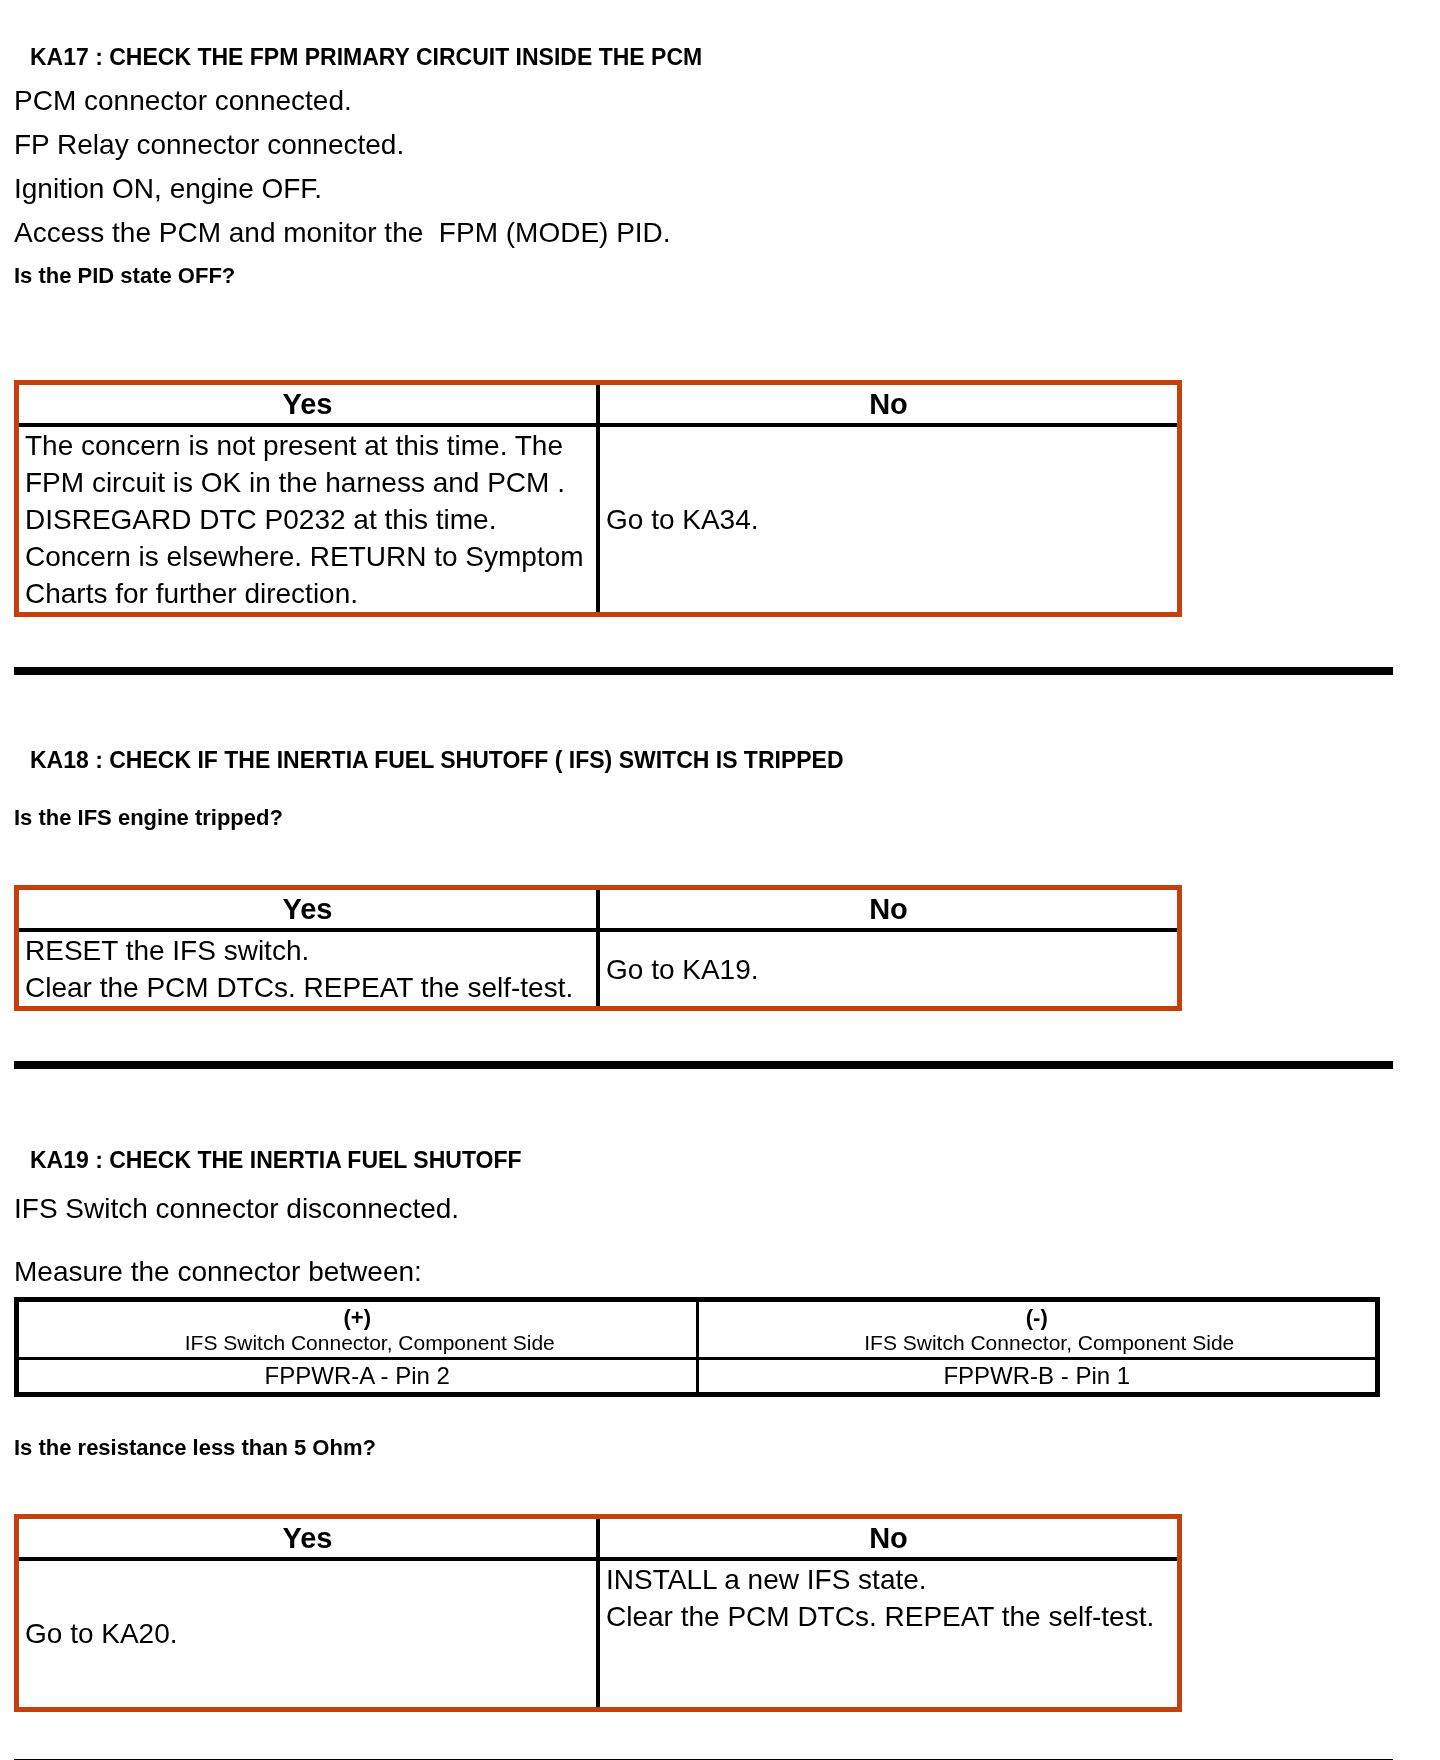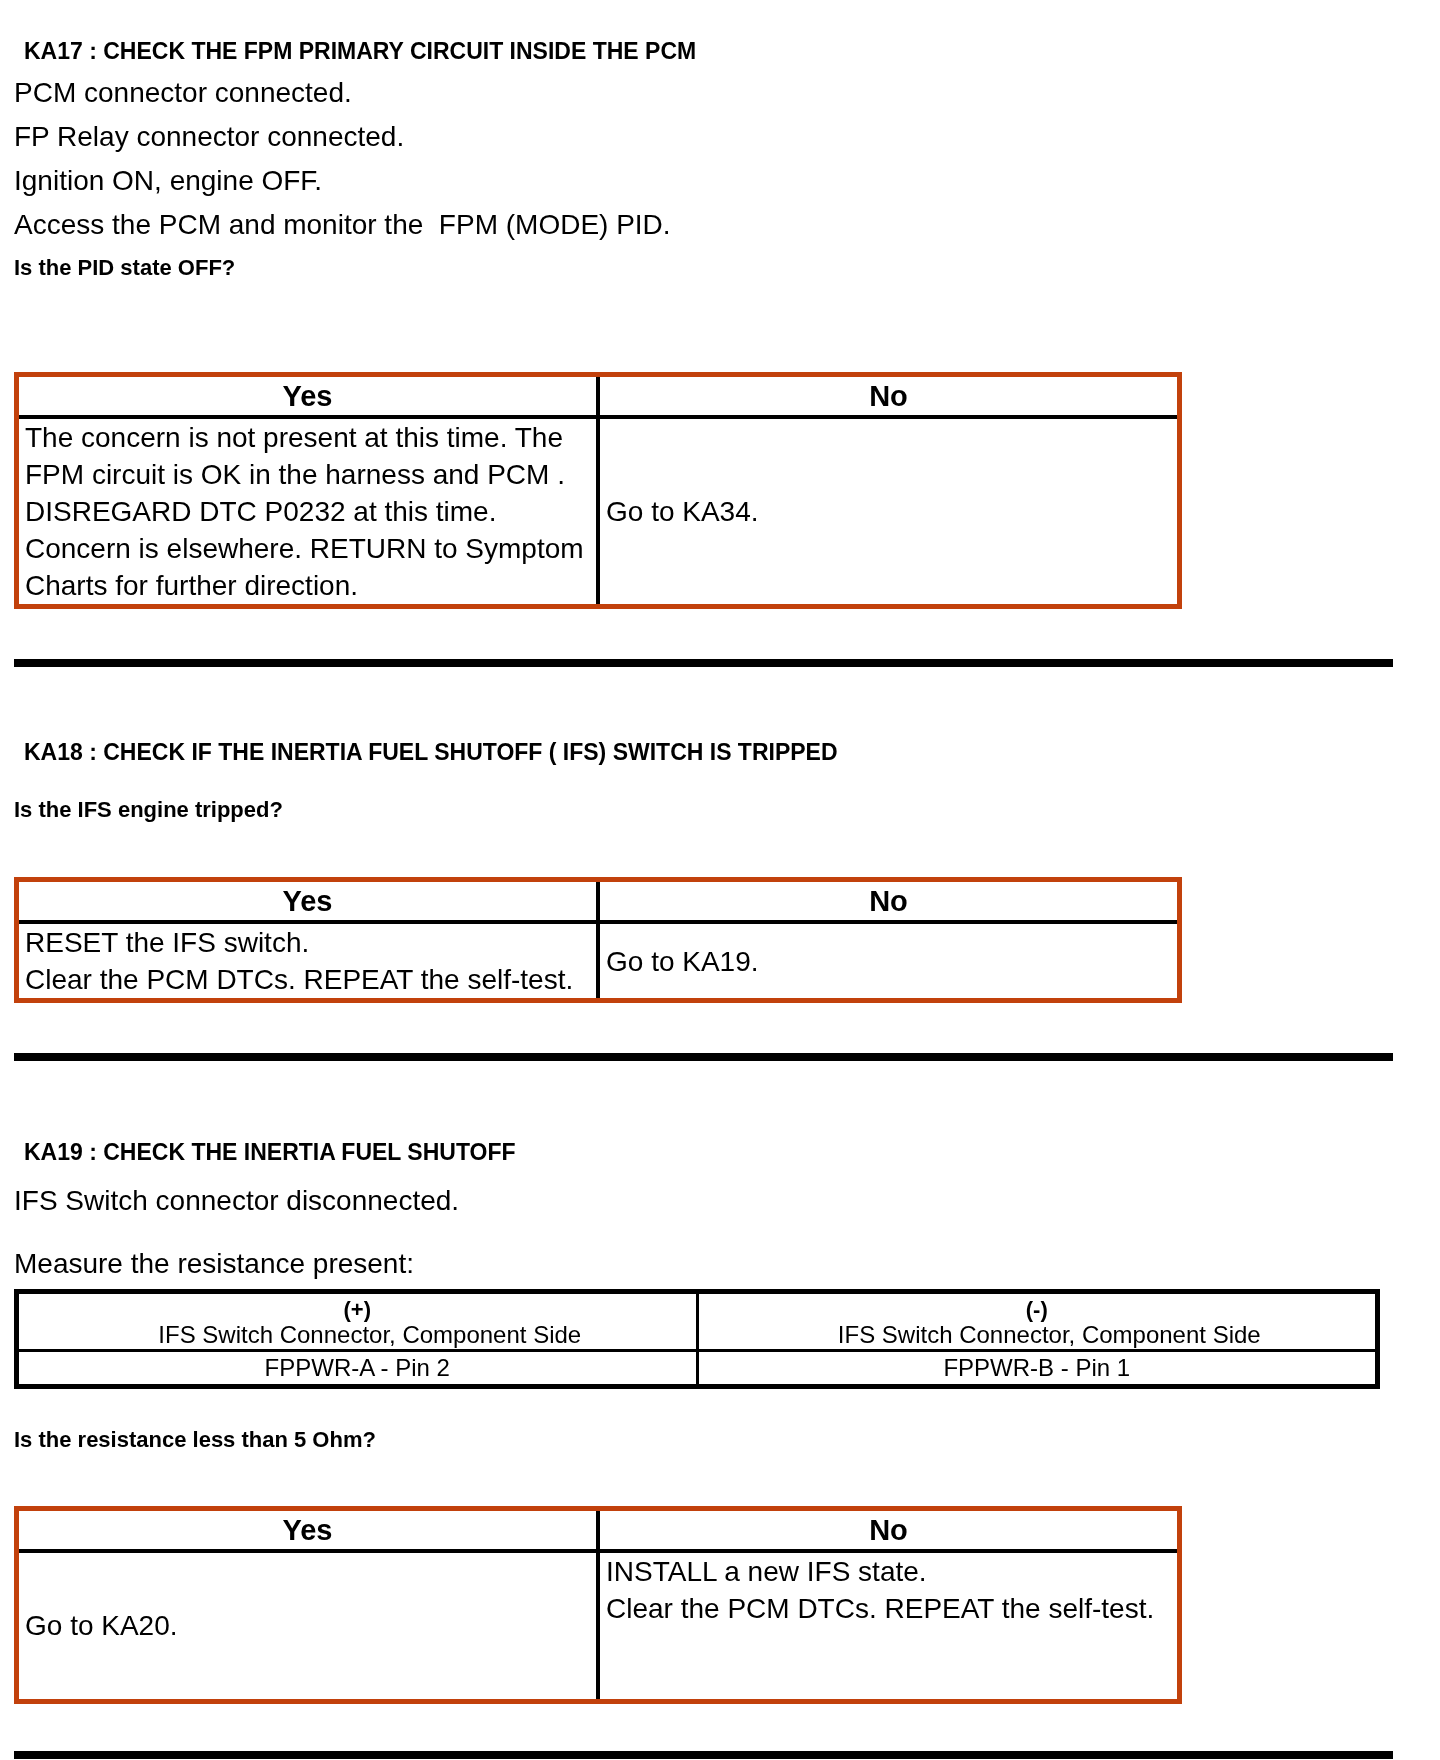--- a/index.html
+++ b/index.html
@@ -15,21 +15,21 @@
     overflow: hidden;
   }
   .page {
     padding: 28px 0 0 14px;
   }
 
   .section-heading {
     font-size: 23px;
     font-weight: bold;
     line-height: 26px;
-    margin: 10px;
+    margin: 16px;
     white-space: pre-wrap;
   }
 
   .procedure-step {
     font-size: 28px;
     line-height: 30px;
     white-space: pre-wrap;
   }
 
   .decision-question {
@@ -99,21 +99,21 @@
   table.measurement-table th {
     padding: 3px 0 2px 0;
     font-weight: normal;
   }
   .lead-polarity {
     font-size: 22px;
     font-weight: bold;
     line-height: 25px;
   }
   .lead-connector {
-    font-size: 24px;
+    font-size: 21px;
     line-height: 25px;
     padding-left: 25px;
   }
   table.measurement-table td {
     font-size: 24px;
     line-height: 26px;
     height: 30px;
   }
 
   .section-divider {
@@ -181,21 +181,21 @@
     </tbody>
       </table>
   </section>
 
   <div class="section-divider mt50"></div>
 
   <section>
     <h1 class="section-heading mt78">KA19 : CHECK THE INERTIA FUEL SHUTOFF</h1>
 
     <div class="procedure-step mt21">IFS Switch connector disconnected.</div>
-    <div class="procedure-step mt33">Measure the resistance present:</div>
+    <div class="procedure-step mt33">Measure the connector between:</div>
 
     <table class="measurement-table mt10">
       <tbody>
           <tr>
         <th>
           <div class="lead-polarity">(+)</div>
           <div class="lead-connector">IFS Switch Connector, Component Side</div>
         </th>
         <th>
           <div class="lead-polarity">(-)</div>

